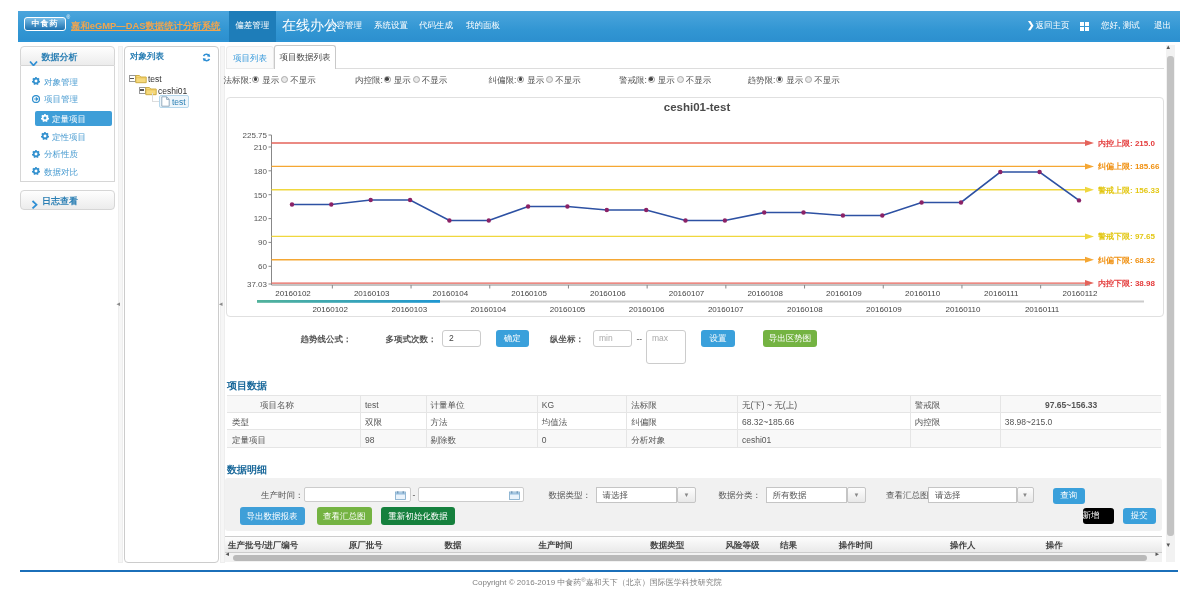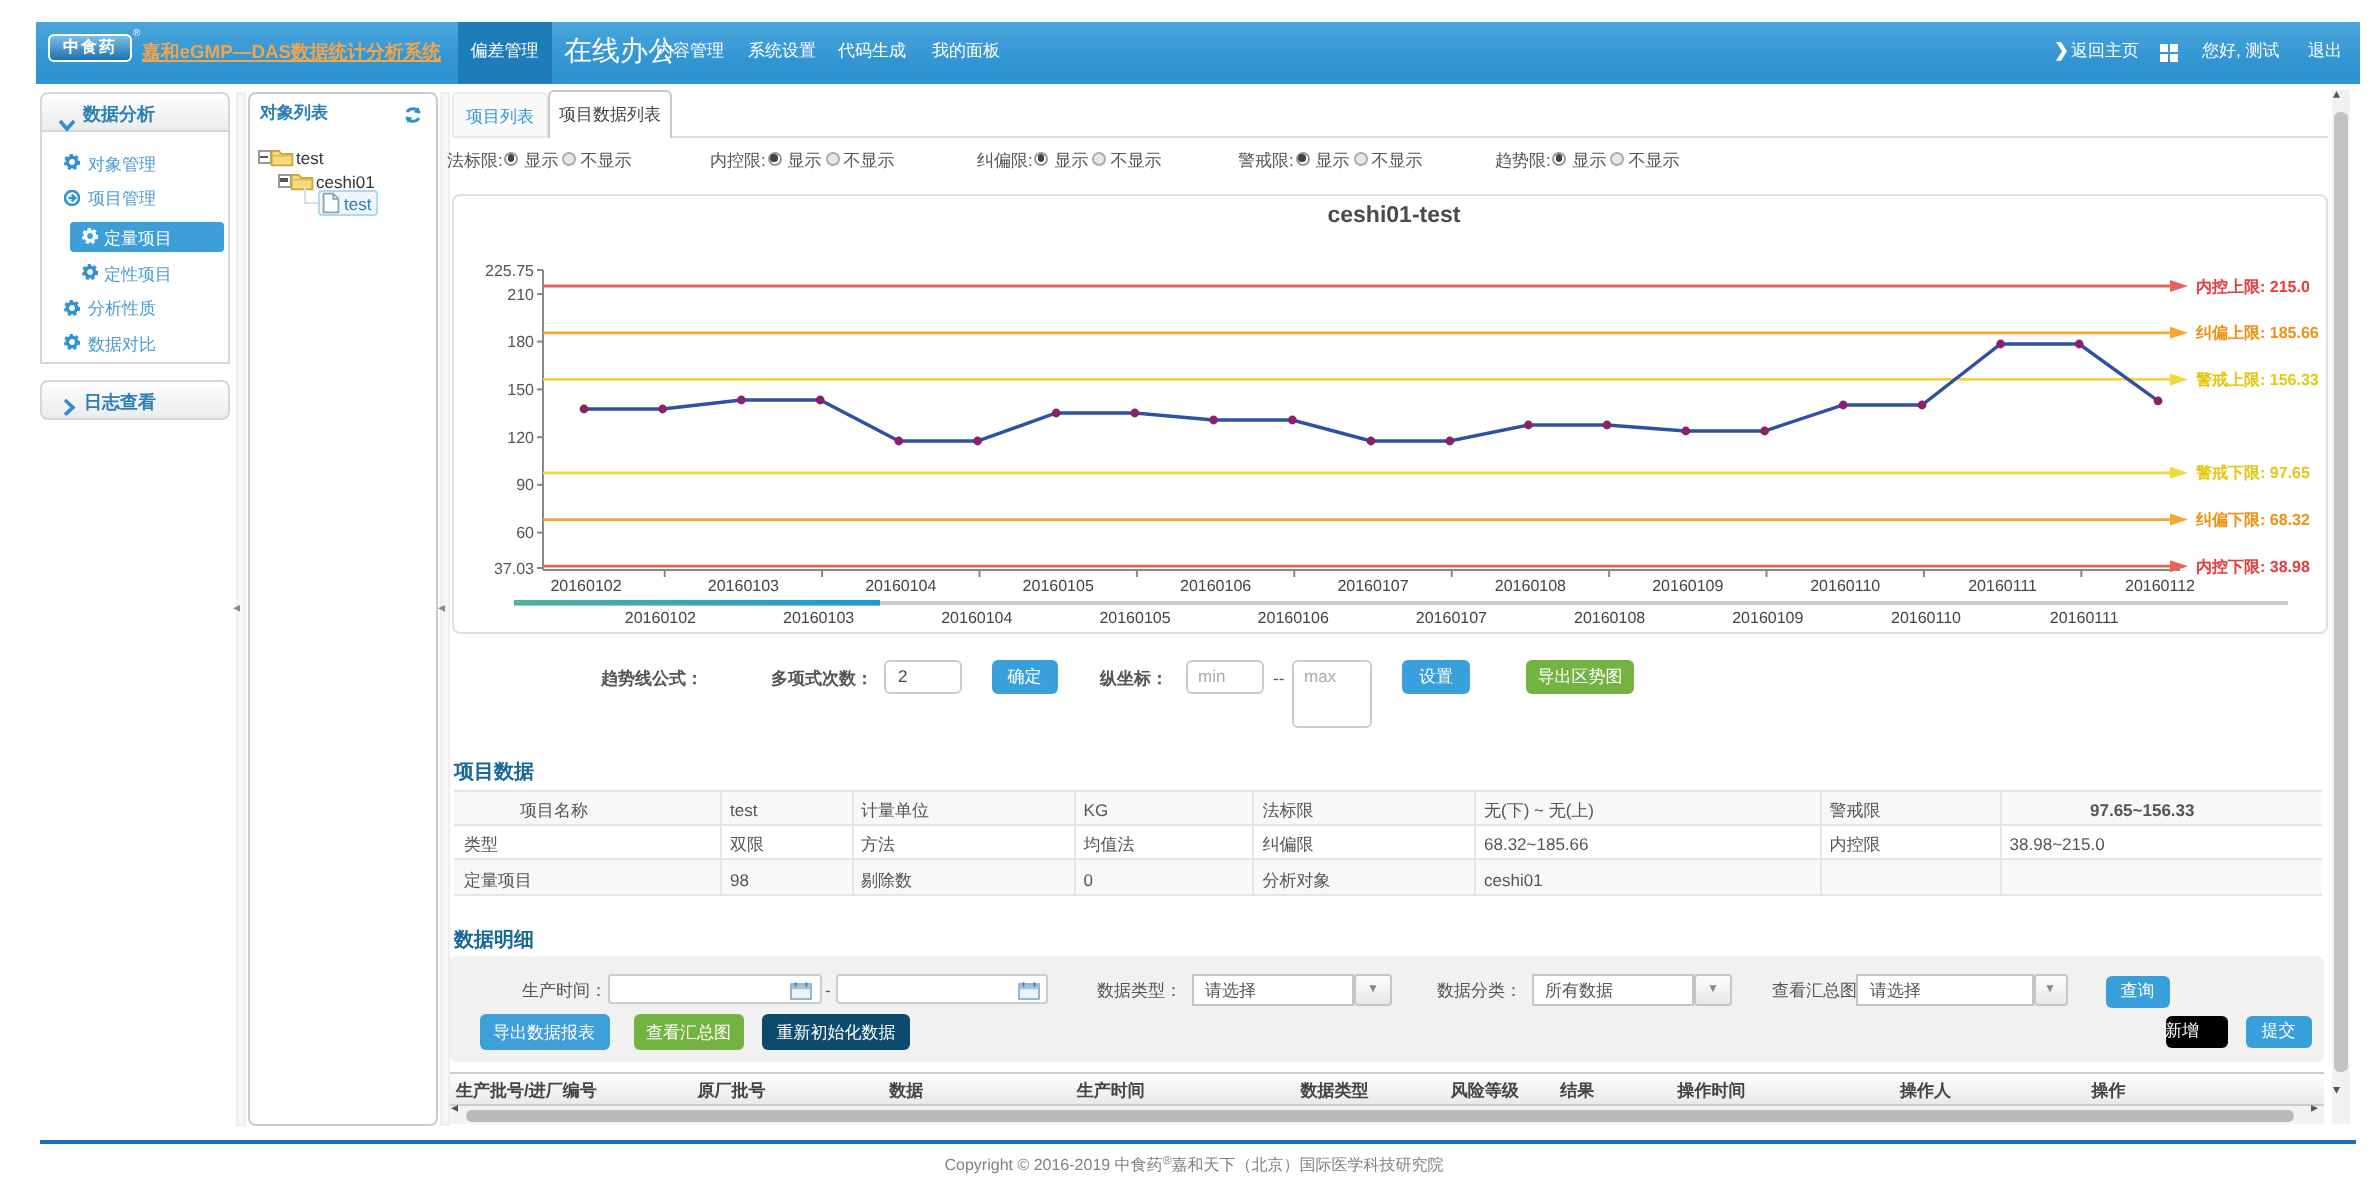--- a/index.html
+++ b/index.html
@@ -331,21 +331,21 @@
 <div class="abs" style="left:765.5px;top:487px;width:81.5px;height:16px;border:1px solid #c5c5c5;background:#fff;color:#555;font-size:8.5px;line-height:14px;padding-left:6px;">所有数据</div>
 <div class="abs" style="left:847px;top:487px;width:19px;height:16px;background:linear-gradient(#fdfdfd,#e8e8e8);border:1px solid #c5c5c5;border-radius:2px;"></div>
 <div class="abs" style="left:853.5px;top:487px;color:#888;font-size:6px;line-height:16px;">▼</div>
 <div class="abs" style="left:886px;top:490px;color:#555;font-size:8.5px;">查看汇总图：</div>
 <div class="abs" style="left:928px;top:487px;width:88.5px;height:16px;border:1px solid #c5c5c5;background:#fff;color:#555;font-size:8.5px;line-height:14px;padding-left:6px;">请选择</div>
 <div class="abs" style="left:1016.5px;top:487px;width:17px;height:16px;background:linear-gradient(#fdfdfd,#e8e8e8);border:1px solid #c5c5c5;border-radius:2px;"></div>
 <div class="abs" style="left:1022px;top:487px;color:#888;font-size:6px;line-height:16px;">▼</div>
 <div class="abs" style="left:1052.5px;top:488px;width:32.5px;height:15.5px;background:#3aa0db;border-radius:3px;color:#fff;font-size:8.5px;text-align:center;line-height:15.5px;">查询</div>
 <div class="abs" style="left:239.5px;top:507px;width:65px;height:18px;background:#3f9fd8;border-radius:3px;color:#fff;font-size:8.5px;text-align:center;line-height:18px;">导出数据报表</div>
 <div class="abs" style="left:316.5px;top:507px;width:55.5px;height:18px;background:#74b342;border-radius:3px;color:#fff;font-size:8.5px;text-align:center;line-height:18px;">查看汇总图</div>
-<div class="abs" style="left:381px;top:507px;width:74px;height:18px;background:#0c4a6e;border-radius:3px;color:#fff;font-size:8.5px;text-align:center;line-height:18px;">重新初始化数据</div>
+<div class="abs" style="left:381px;top:507px;width:74px;height:18px;background:#15803d;border-radius:3px;color:#fff;font-size:8.5px;text-align:center;line-height:18px;">重新初始化数据</div>
 <div class="abs" style="left:1082.5px;top:508px;width:31px;height:15.5px;background:#000000;border-radius:3px;color:#fff;font-size:8.5px;text-align:left;line-height:15.5px;">新增</div>
 <div class="abs" style="left:1123px;top:508px;width:32.5px;height:15.5px;background:#3aa0db;border-radius:3px;color:#fff;font-size:8.5px;text-align:center;line-height:15.5px;">提交</div>
 
 <div class="abs" style="left:225px;top:536px;width:937px;height:17px;background:linear-gradient(#fdfdfd,#e9e9e9);border-top:1px solid #ccc;border-bottom:1px solid #ccc;"></div>
 <div id="table2head">
     <div class="abs" style="left:228px;top:540px;color:#444;font-size:8.5px;font-weight:bold;">生产批号/进厂编号</div>
     <div class="abs" style="left:348.8px;top:540px;color:#444;font-size:8.5px;font-weight:bold;">原厂批号</div>
     <div class="abs" style="left:444.6px;top:540px;color:#444;font-size:8.5px;font-weight:bold;">数据</div>
     <div class="abs" style="left:538.4px;top:540px;color:#444;font-size:8.5px;font-weight:bold;">生产时间</div>
     <div class="abs" style="left:650.2px;top:540px;color:#444;font-size:8.5px;font-weight:bold;">数据类型</div>

